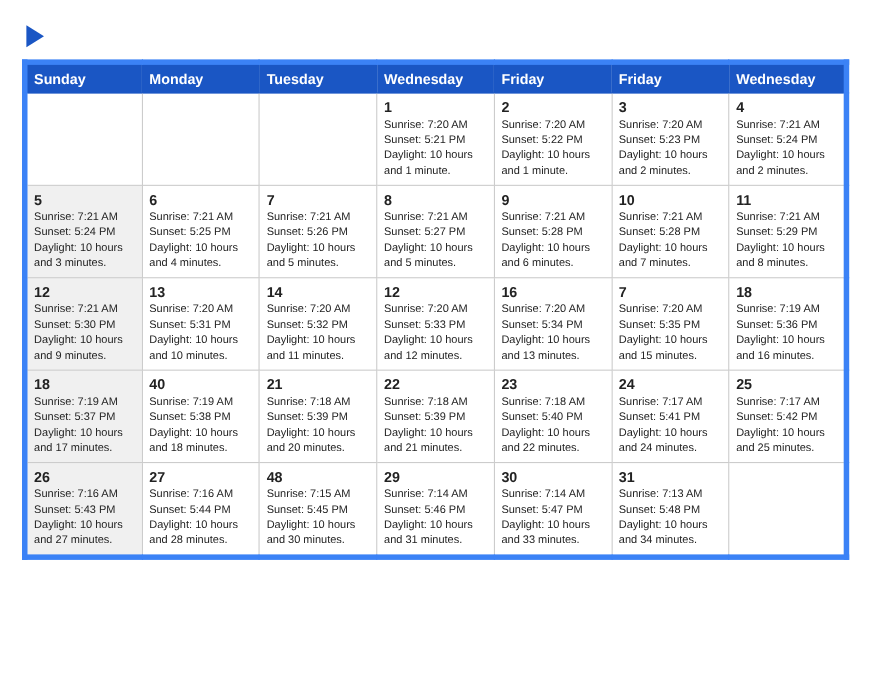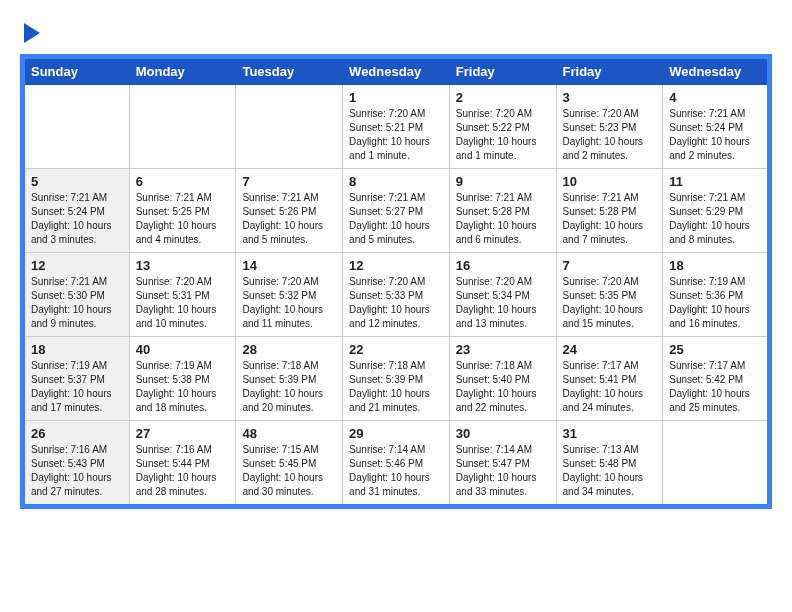--- a/index.html
+++ b/index.html
@@ -265,21 +265,21 @@
 and 17 minutes.</div>
         </td>
         <td>
           <span class="day-num">40</span>
           <div class="day-info" style="white-space: pre-line;">Sunrise: 7:19 AM
 Sunset: 5:38 PM
 Daylight: 10 hours
 and 18 minutes.</div>
         </td>
         <td>
-          <span class="day-num">28</span>
+          <span class="day-num">21</span>
           <div class="day-info" style="white-space: pre-line;">Sunrise: 7:18 AM
 Sunset: 5:39 PM
 Daylight: 10 hours
 and 20 minutes.</div>
         </td>
         <td>
           <span class="day-num">22</span>
           <div class="day-info" style="white-space: pre-line;">Sunrise: 7:18 AM
 Sunset: 5:39 PM
 Daylight: 10 hours

